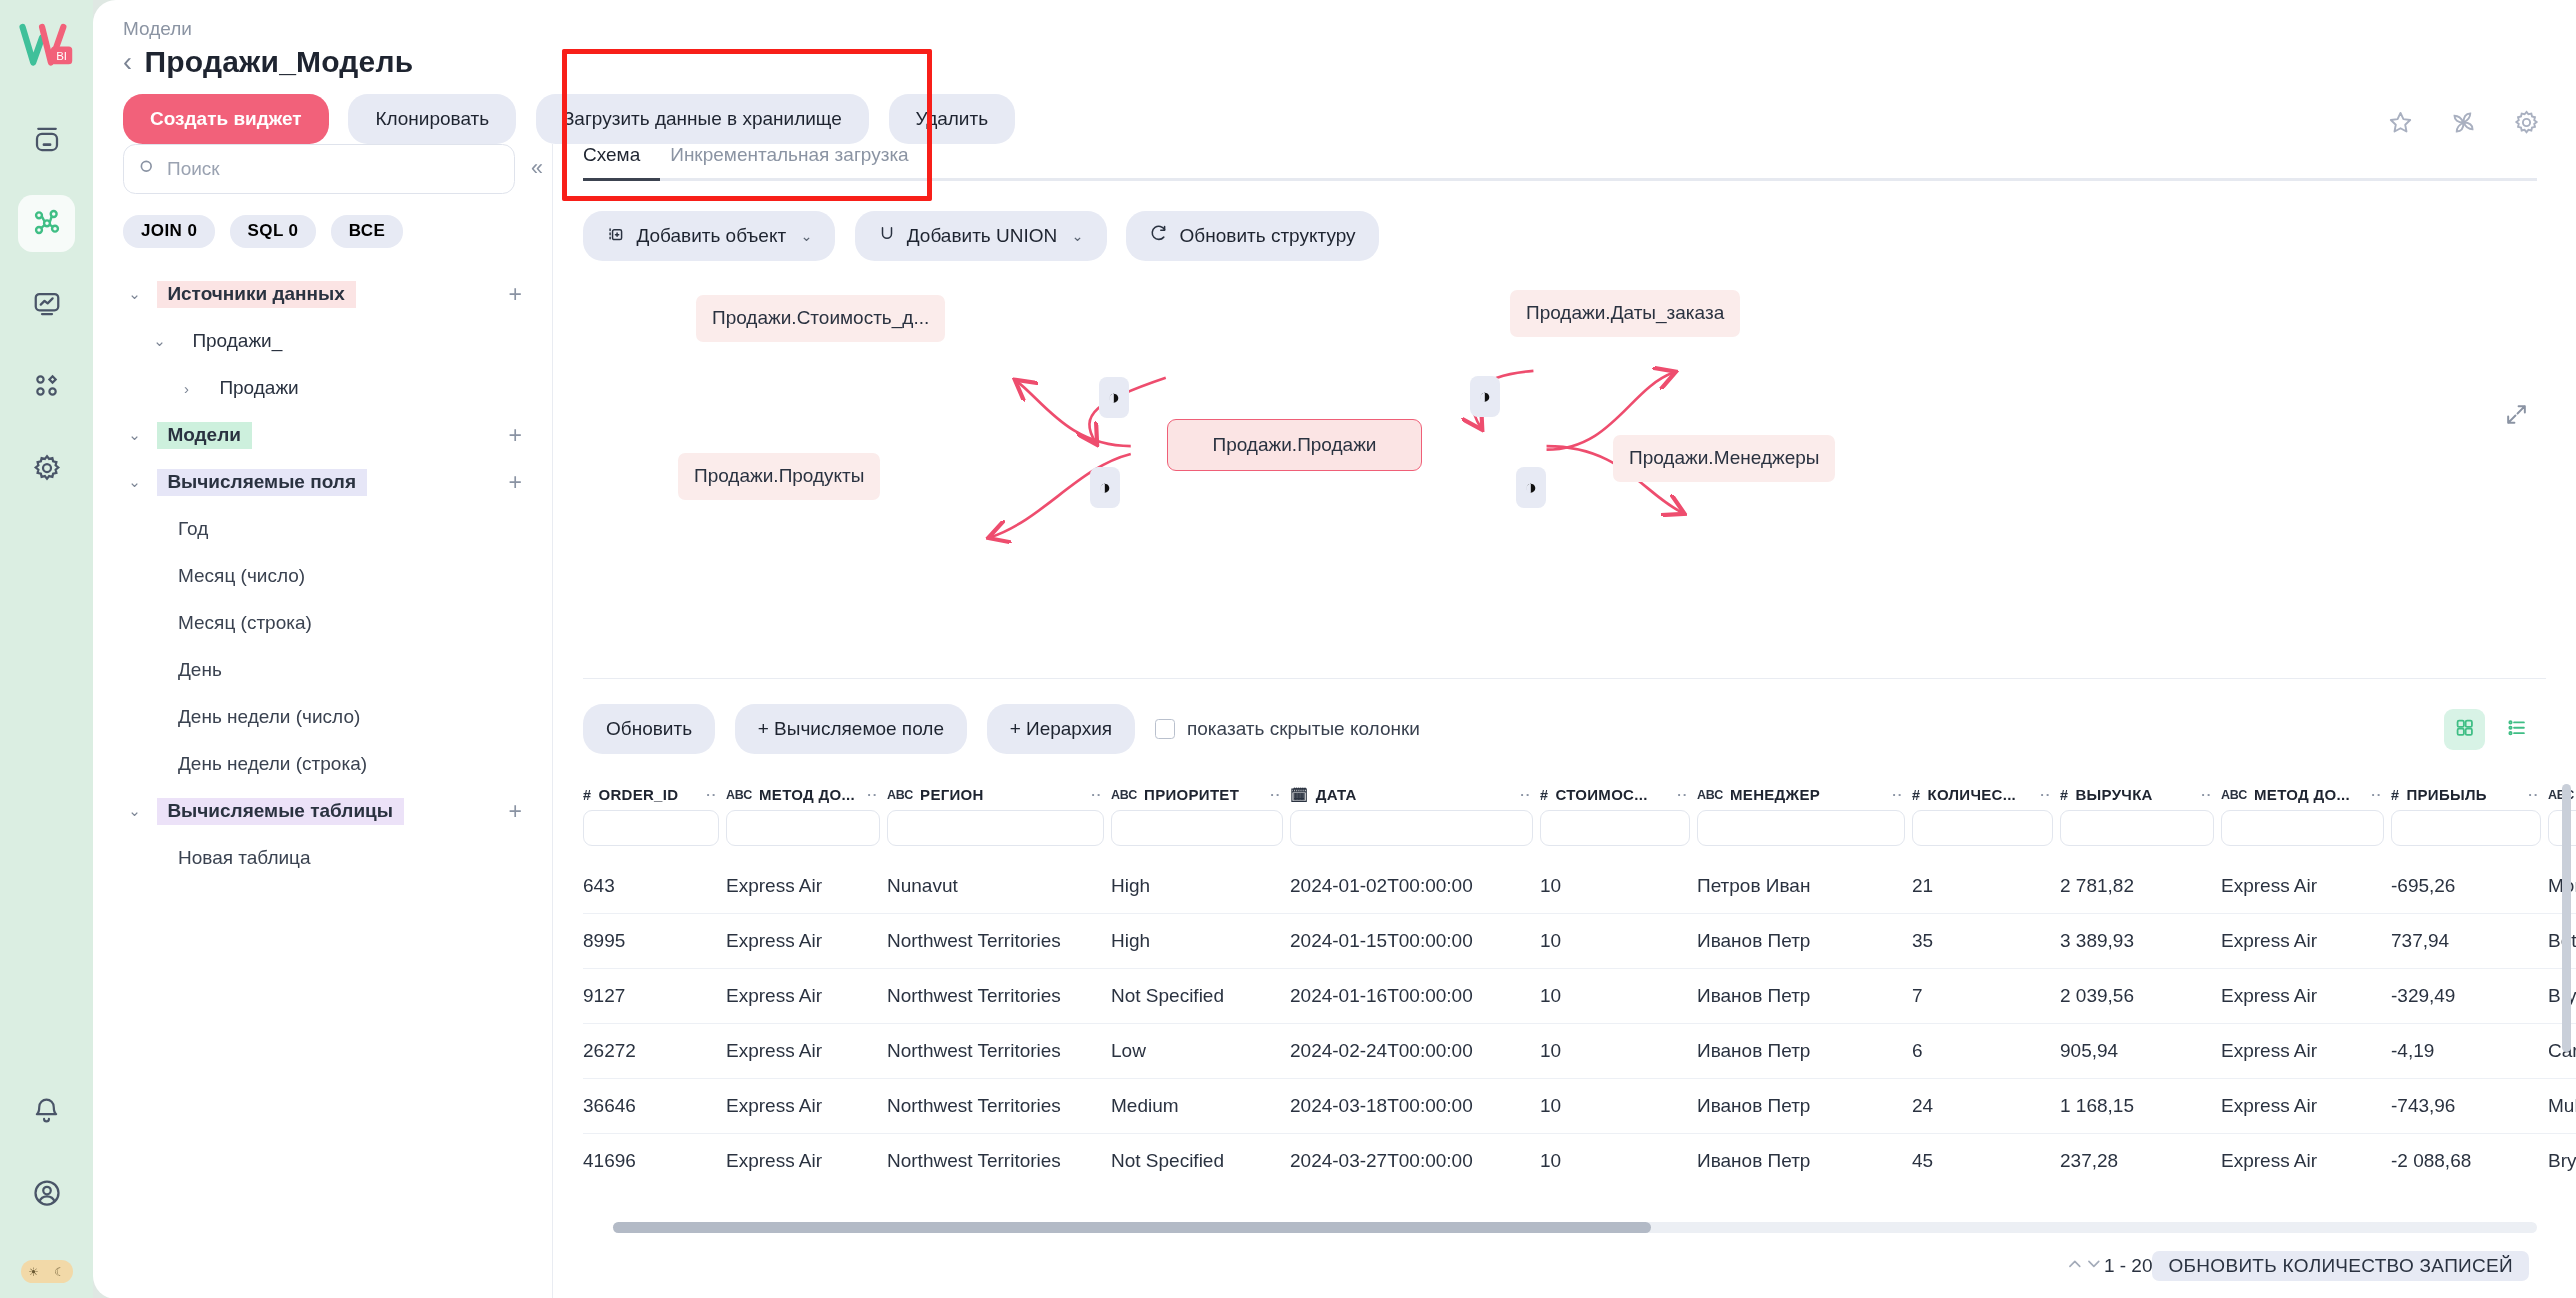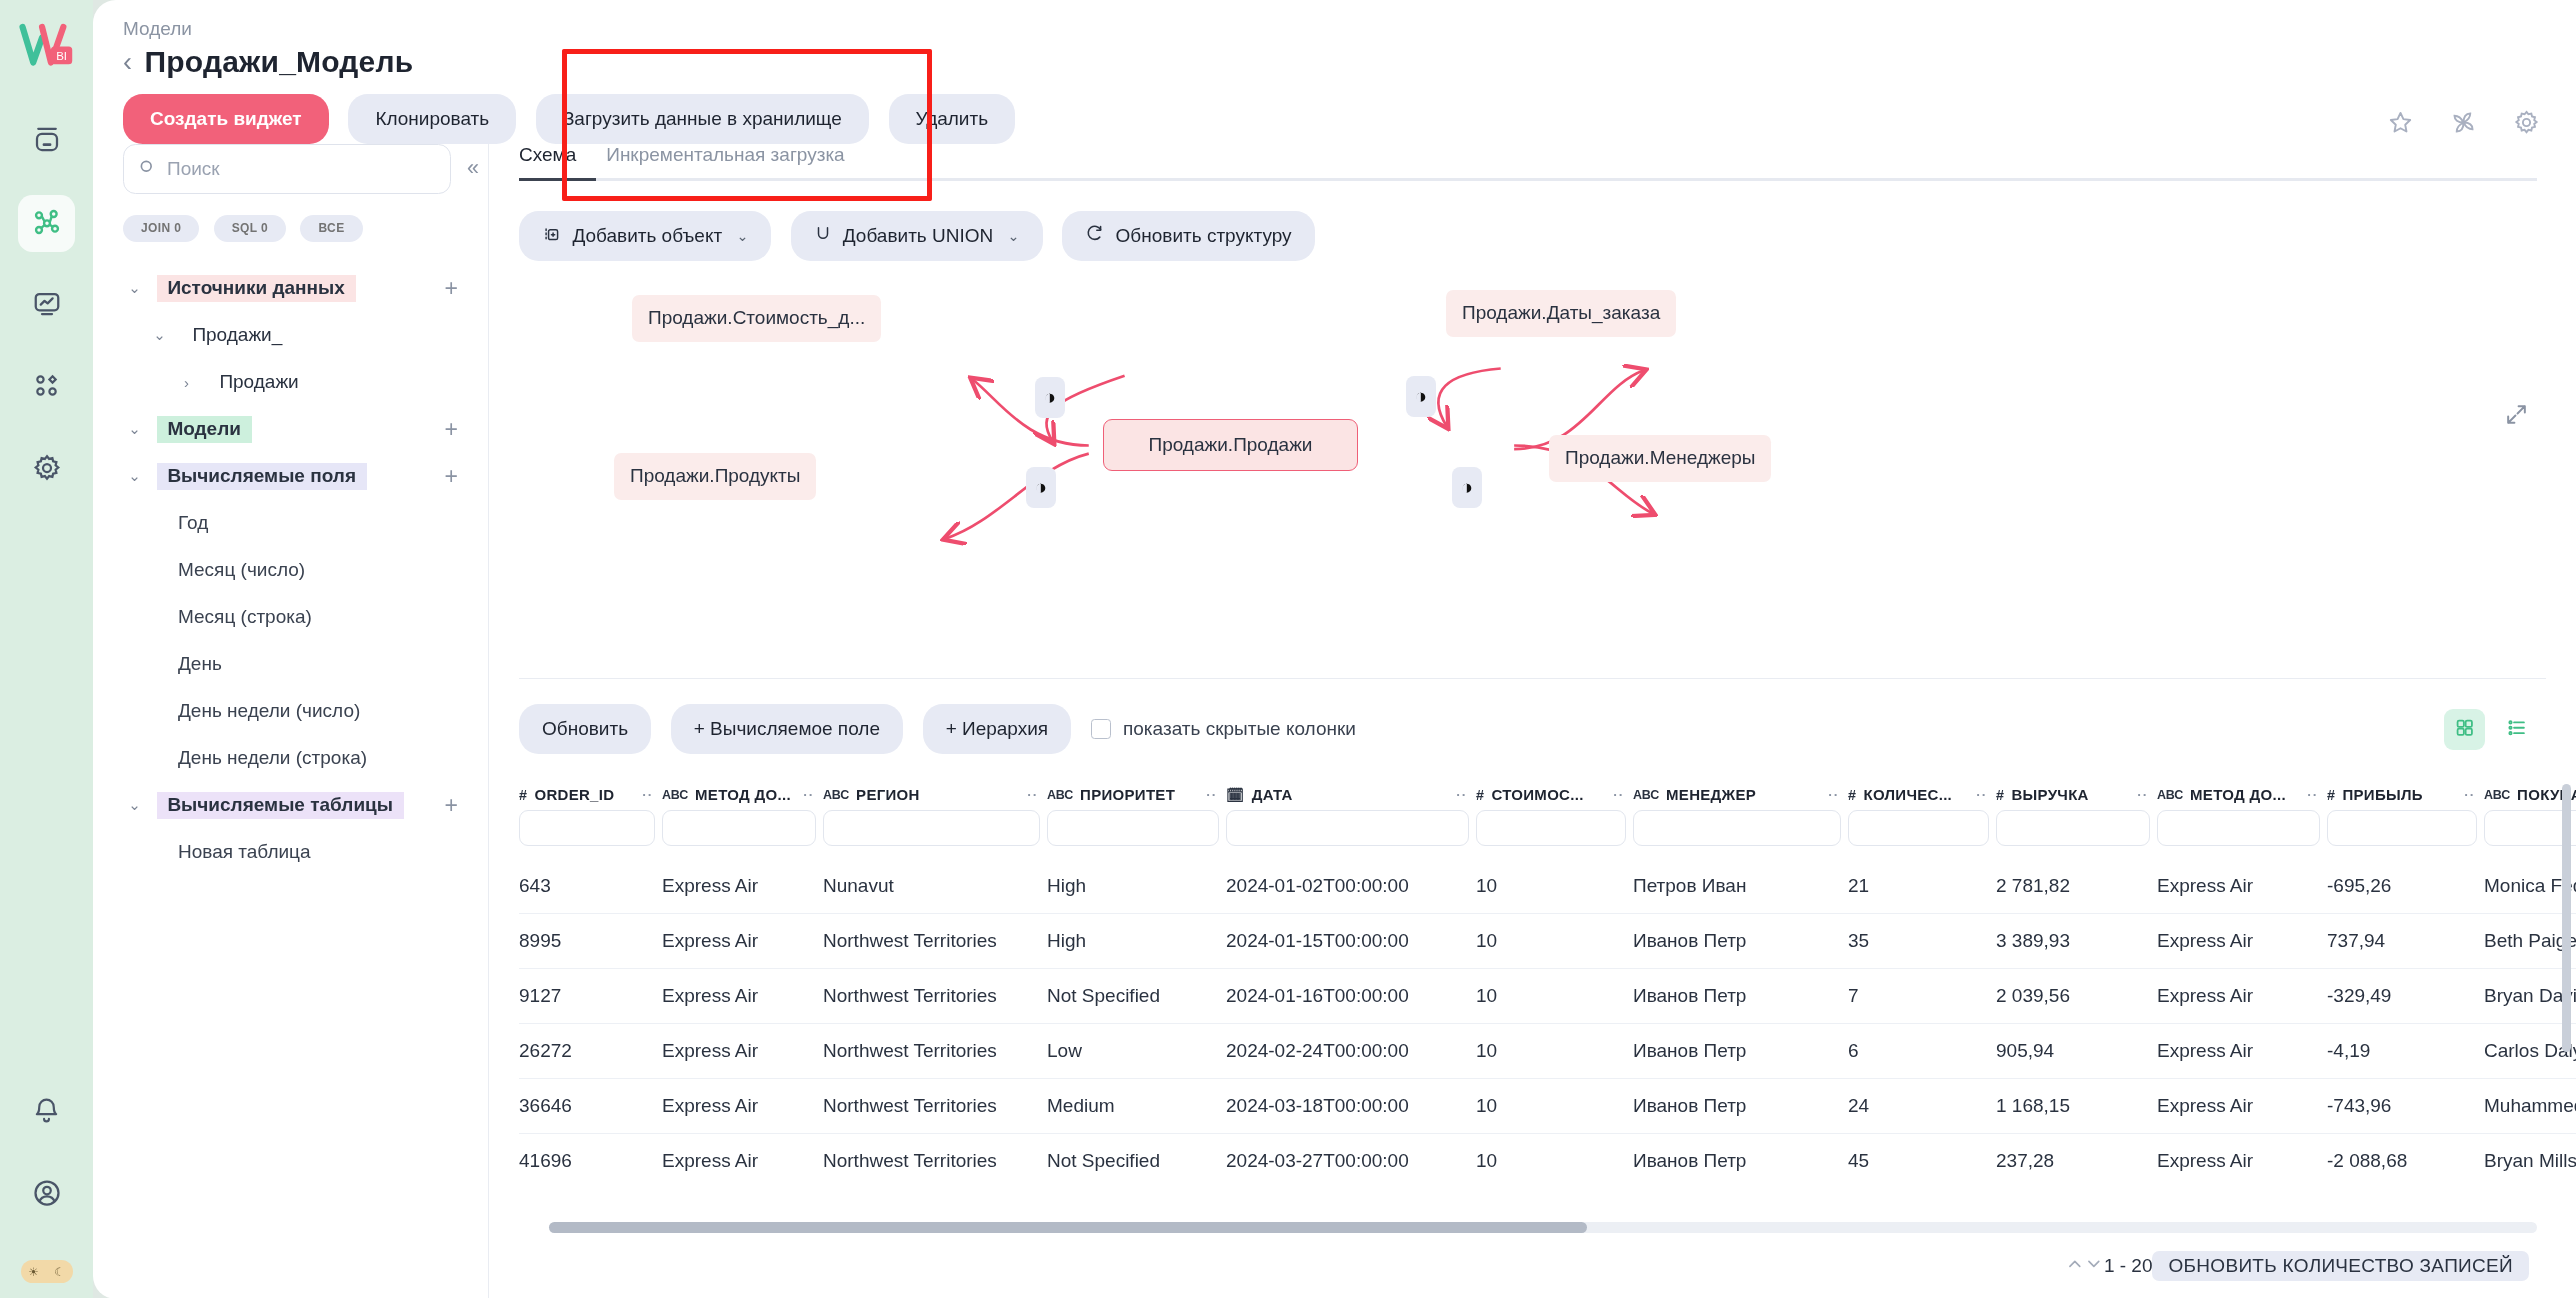--- a/index.html
+++ b/index.html
@@ -70,39 +70,39 @@
     width: 370px; height: 152px;
     border: 5.4px solid #f81f19; border-radius: 1.8px;
     pointer-events: none; z-index: 40;
   }
 
   
   .body { flex: 1; display: flex; min-height: 0; }
 
   
   .sidebar {
-    width: 396px; flex-shrink: 0; padding: 0 0 0 30px;
+    width: 460px; flex-shrink: 0; padding: 0 0 0 30px;
     border-right: 0.9px solid #e9ecf2; display: flex; flex-direction: column;
   }
   .search-row { display: flex; align-items: center; gap: 16px; margin-bottom: 21.5px; }
   .search-box {
     flex: 1; height: 50px; border: 0.9px solid #dfe3ec; border-radius: 12.5px;
     display: flex; align-items: center; padding: 0 14.3px; gap: 10.7px;
   }
   .search-box input {
     border: none; outline: none; font-size: 19px; font-family: inherit;
     color: #2a3240; width: 100%; background: transparent;
   }
   .search-box input::placeholder { color: #9aa2b1; }
   .collapse-btn { font-size: 21.5px; color: #8a93a3; cursor: pointer; padding-right: 9px; }
 
   .chips { display: flex; gap: 14.3px; margin-bottom: 23px; }
   .chip {
     background: #e7eaf4; border-radius: 16px; padding: 6.3px 18px;
-    font-size: 12px; font-weight: 600; color: #737373; letter-spacing: 0.4px;
+    font-size: 17px; font-weight: 600; color: #000000; letter-spacing: 0.4px;
     cursor: pointer;
   }
 
   .tree { flex: 1; overflow: hidden; }
   .tree-row {
     display: flex; align-items: center; height: 47px; gap: 10.7px;
     font-size: 19px; color: #2a3240; cursor: pointer; position: relative;
   }
   .tree-row .caret { width: 23px; text-align: center; color: #7b8494; font-size: 15px; flex-shrink: 0; }
   .tree-label { padding: 2.7px 10.7px; border-radius: 0; }

